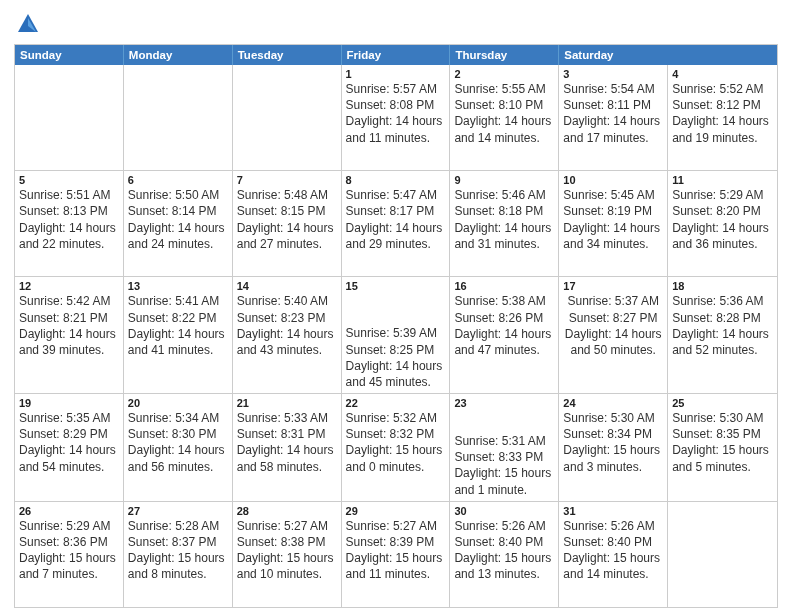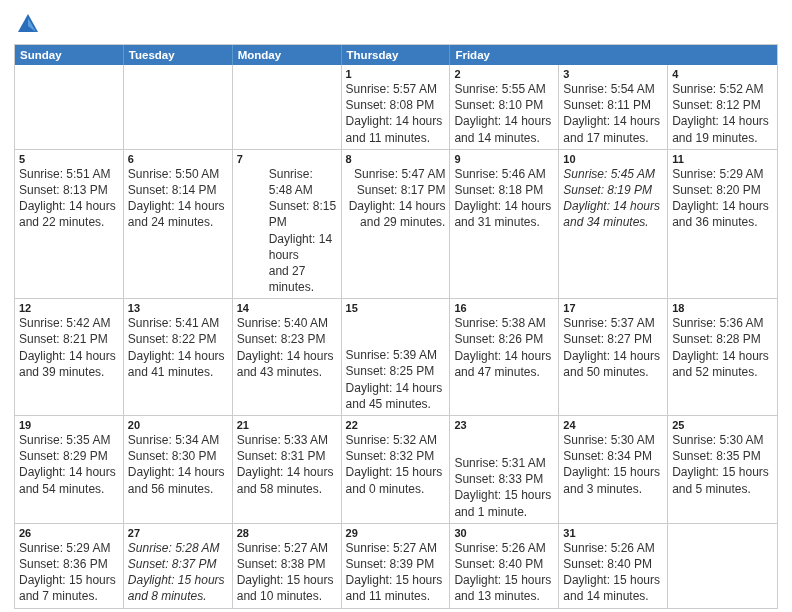--- a/index.html
+++ b/index.html
@@ -133,24 +133,25 @@
     </div>
     <div class="title-block">
       <div class="month-title"></div>
       <div class="subtitle"></div>
     </div>
   </div>
 
   <div class="calendar">
     <div class="cal-header-row">
     <div class="cal-header-cell">Sunday</div>
+        <div class="cal-header-cell">Monday</div>
         <div class="cal-header-cell">Tuesday</div>
-        <div class="cal-header-cell">Monday</div>
+        <div class="cal-header-cell">Friday</div>
         <div class="cal-header-cell">Thursday</div>
-        <div class="cal-header-cell">Friday</div>
+        <div class="cal-header-cell">Saturday</div>
       </div>
     <div class="cal-body">
     <div class="cal-row">
           <div class="cal-cell empty"></div>
           <div class="cal-cell empty"></div>
           <div class="cal-cell empty"></div>
           <div class="cal-cell">
             <div class="day-number">1</div>
             <div class="day-info" style="white-space: pre-line;">Sunrise: 5:57 AM
 Sunset: 8:08 PM
@@ -189,42 +190,42 @@
           </div>
           <div class="cal-cell">
             <div class="day-number">6</div>
             <div class="day-info" style="white-space: pre-line;">Sunrise: 5:50 AM
 Sunset: 8:14 PM
 Daylight: 14 hours
 and 24 minutes.</div>
           </div>
           <div class="cal-cell">
             <div class="day-number">7</div>
-            <div class="day-info" style="white-space: pre-line; margin-left: 32px;">Sunrise: 5:48 AM
+            <div class="day-info" style="white-space: pre-line;">Sunrise: 5:48 AM
 Sunset: 8:15 PM
 Daylight: 14 hours
 and 27 minutes.</div>
           </div>
           <div class="cal-cell">
             <div class="day-number">8</div>
-            <div class="day-info" style="white-space: pre-line; text-align: right;">Sunrise: 5:47 AM
+            <div class="day-info" style="white-space: pre-line;">Sunrise: 5:47 AM
 Sunset: 8:17 PM
 Daylight: 14 hours
 and 29 minutes.</div>
           </div>
           <div class="cal-cell">
             <div class="day-number">9</div>
             <div class="day-info" style="white-space: pre-line;">Sunrise: 5:46 AM
 Sunset: 8:18 PM
 Daylight: 14 hours
 and 31 minutes.</div>
           </div>
           <div class="cal-cell">
             <div class="day-number">10</div>
-            <div class="day-info" style="white-space: pre-line; font-style: italic;">Sunrise: 5:45 AM
+            <div class="day-info" style="white-space: pre-line;">Sunrise: 5:45 AM
 Sunset: 8:19 PM
 Daylight: 14 hours
 and 34 minutes.</div>
           </div>
           <div class="cal-cell">
             <div class="day-number">11</div>
             <div class="day-info" style="white-space: pre-line;">Sunrise: 5:29 AM
 Sunset: 8:20 PM
 Daylight: 14 hours
 and 36 minutes.</div>
@@ -261,21 +262,21 @@
           </div>
           <div class="cal-cell">
             <div class="day-number">16</div>
             <div class="day-info" style="white-space: pre-line;">Sunrise: 5:38 AM
 Sunset: 8:26 PM
 Daylight: 14 hours
 and 47 minutes.</div>
           </div>
           <div class="cal-cell">
             <div class="day-number">17</div>
-            <div class="day-info" style="white-space: pre-line;">Sunrise: 5:37 AM
+            <div class="day-info" style="white-space: pre-line; text-align: center;">Sunrise: 5:37 AM
 Sunset: 8:27 PM
 Daylight: 14 hours
 and 50 minutes.</div>
           </div>
           <div class="cal-cell">
             <div class="day-number">18</div>
             <div class="day-info" style="white-space: pre-line;">Sunrise: 5:36 AM
 Sunset: 8:28 PM
 Daylight: 14 hours
 and 52 minutes.</div>
@@ -335,21 +336,21 @@
         <div class="cal-row">
           <div class="cal-cell">
             <div class="day-number">26</div>
             <div class="day-info" style="white-space: pre-line;">Sunrise: 5:29 AM
 Sunset: 8:36 PM
 Daylight: 15 hours
 and 7 minutes.</div>
           </div>
           <div class="cal-cell">
             <div class="day-number">27</div>
-            <div class="day-info" style="white-space: pre-line; font-style: italic;">Sunrise: 5:28 AM
+            <div class="day-info" style="white-space: pre-line;">Sunrise: 5:28 AM
 Sunset: 8:37 PM
 Daylight: 15 hours
 and 8 minutes.</div>
           </div>
           <div class="cal-cell">
             <div class="day-number">28</div>
             <div class="day-info" style="white-space: pre-line;">Sunrise: 5:27 AM
 Sunset: 8:38 PM
 Daylight: 15 hours
 and 10 minutes.</div>

